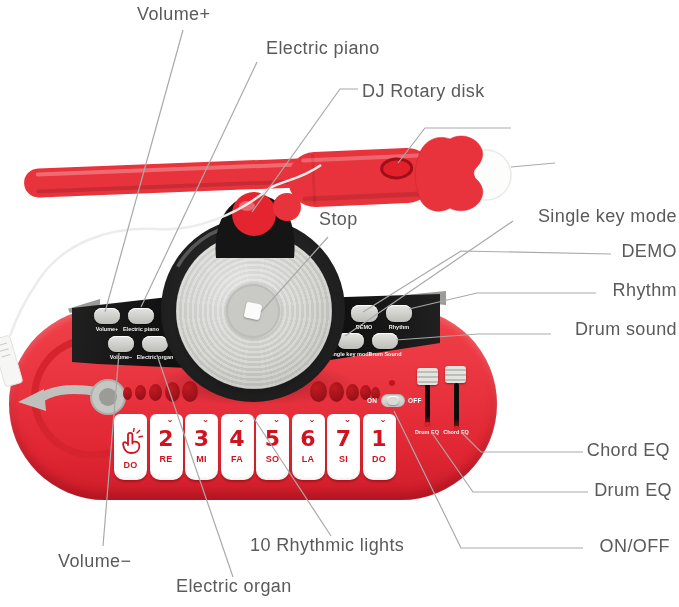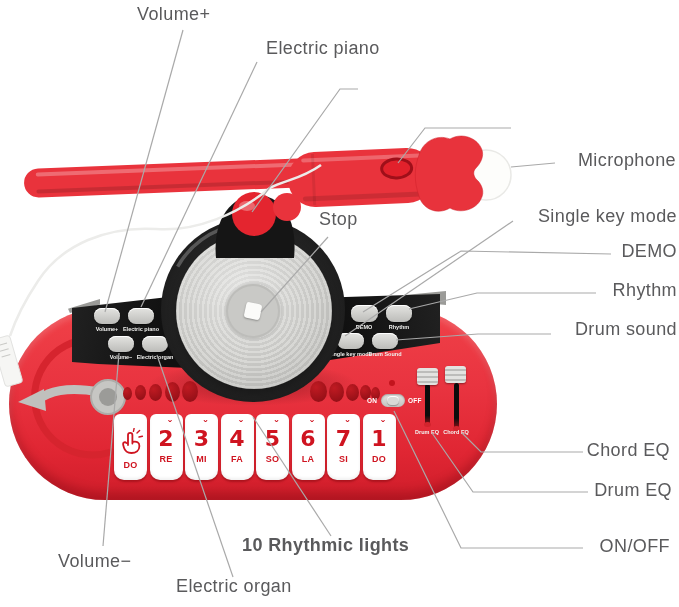--- a/index.html
+++ b/index.html
@@ -19,21 +19,21 @@
   .c-stop{left:319px;top:209px;}
   .c-single{right:2px;top:206px;}
   .c-demo{right:2px;top:241px;}
   .c-rhythm{right:2px;top:280px;}
   .c-drum-sound{right:2px;top:319px;}
   .c-chord-eq{right:9px;top:440px;}
   .c-drum-eq{right:7px;top:480px;}
   .c-on-off{right:9px;top:536px;}
   .c-volume-minus{left:58px;top:551px;}
   .c-electric-organ{left:176px;top:576px;}
-  .c-lights{left:242px;top:535px;font-weight:bold;}
+  .c-lights{left:250px;top:535px;}
 
   
   .body{left:9px;top:308px;width:488px;height:192px;border-radius:96px;
         background:linear-gradient(180deg,#f04148 0%,#e93440 40%,#e02633 75%,#cf1d2a 100%);
         box-shadow:inset 0 -8px 10px rgba(100,0,10,.28), inset 0 4px 6px rgba(255,255,255,.18);}
 
   
   .sliver-left{left:68px;top:299px;width:32px;height:14px;background:#9b9b98;
         clip-path:polygon(0 70%,100% 0,100% 40%,6% 100%);}
   .sliver-right{left:402px;top:291px;width:44px;height:14px;background:#9b9b98;
@@ -255,21 +255,21 @@
     <polyline points="583,452 481,452 462,433"></polyline>
     <polyline points="588,492 473,492 432,433"></polyline>
     <polyline points="583,548 461,548 394,411"></polyline>
     <polyline points="119,353 103,546"></polyline>
     <polyline points="157,355 233,577"></polyline>
     <polyline points="253,417 331,536"></polyline>
   </svg>
 
   <div class="callout c-volume-plus">Volume+</div>
   <div class="callout c-electric-piano">Electric piano</div>
-  <div class="callout r c-mic">Microphone</div>
+  <div class="callout c-dj">DJ Rotary disk</div>
   <div class="callout c-stop">Stop</div>
   <div class="callout r c-single">Single key mode</div>
   <div class="callout r c-demo">DEMO</div>
   <div class="callout r c-rhythm">Rhythm</div>
   <div class="callout r c-drum-sound">Drum sound</div>
   <div class="callout r c-chord-eq">Chord EQ</div>
   <div class="callout r c-drum-eq">Drum EQ</div>
   <div class="callout r c-on-off">ON/OFF</div>
   <div class="callout c-volume-minus">Volume−</div>
   <div class="callout c-electric-organ">Electric organ</div>

